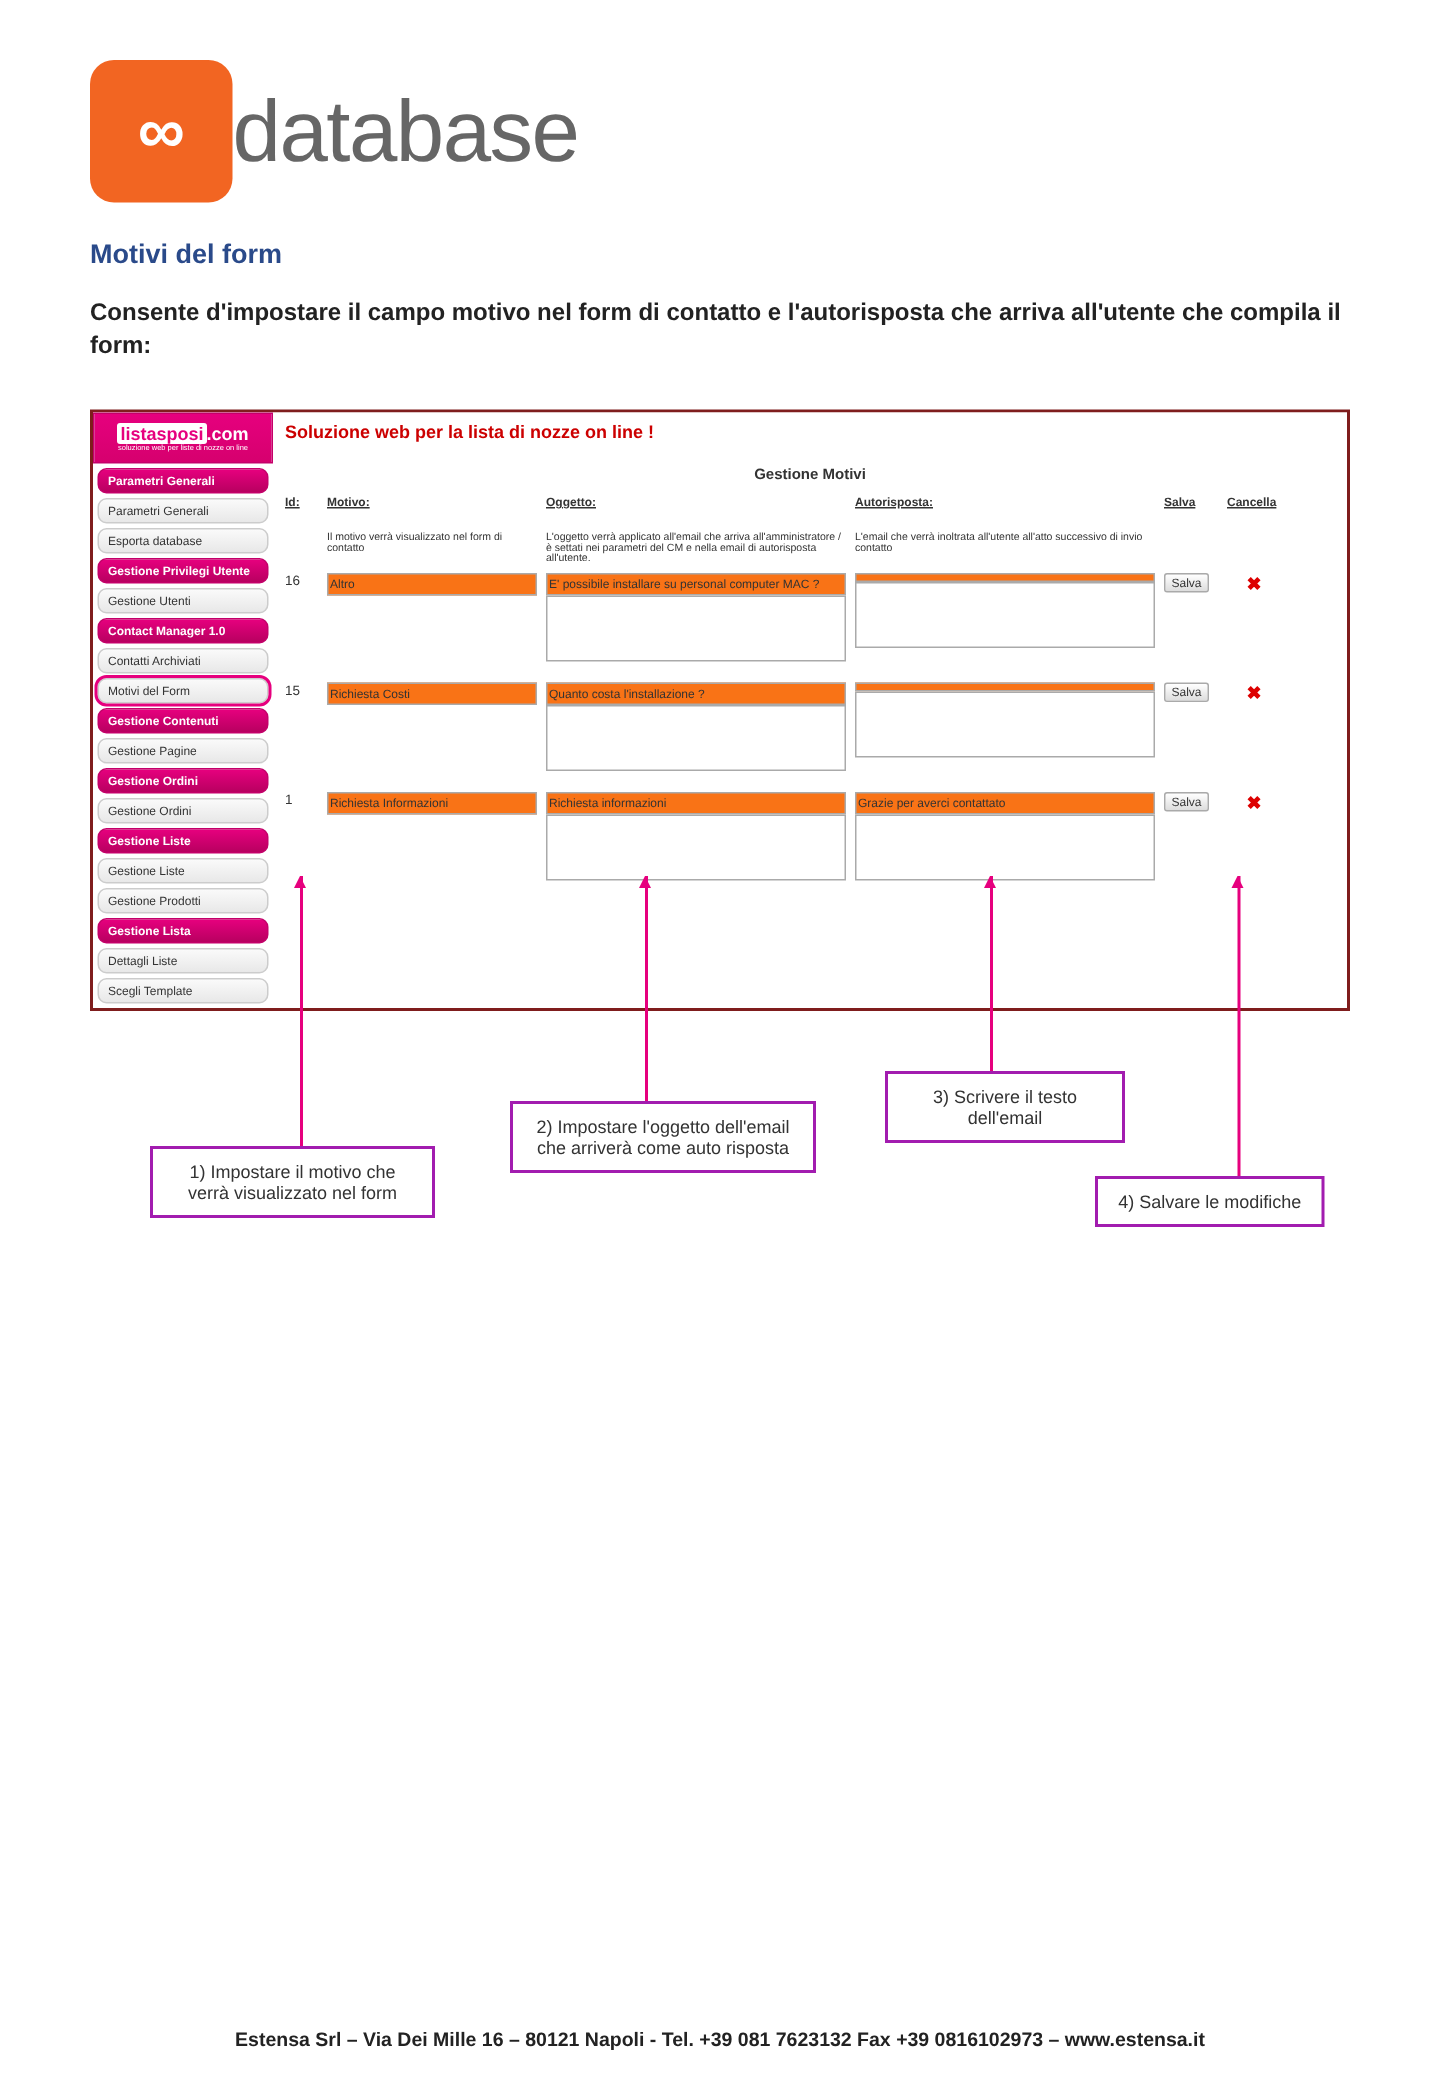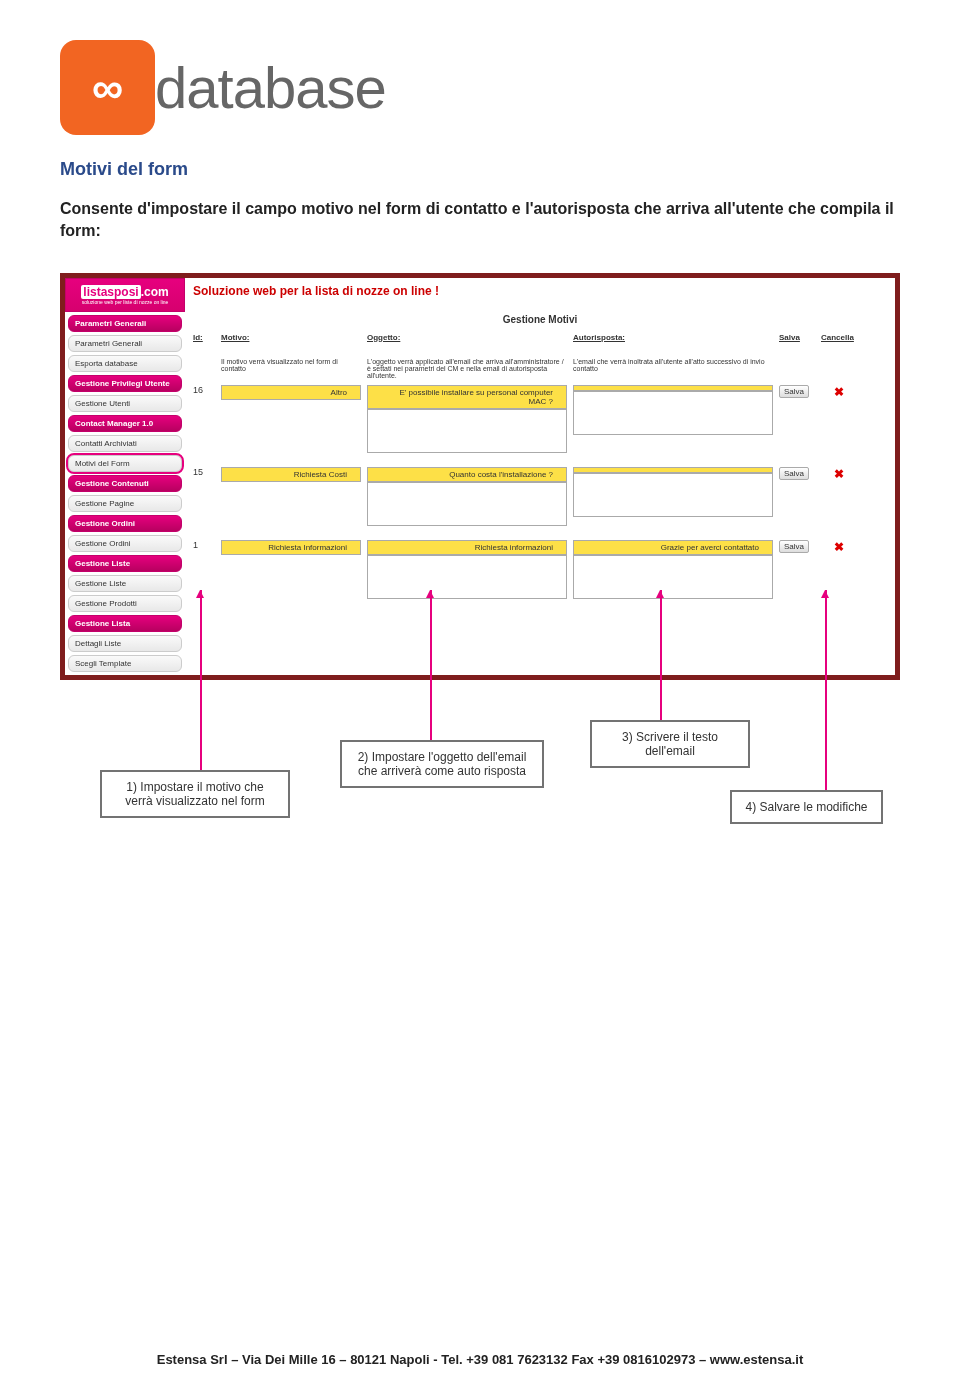--- a/index.html
+++ b/index.html
@@ -21,21 +21,21 @@
     font-size: 44px; font-weight: bold;
   }
   .logo-text { font-size: 58px; color: #666; font-weight: 400; font-family: Arial, sans-serif; letter-spacing: -1px; }
 
   .h1 { color: #2a4a8a; font-weight: bold; font-size: 18px; margin-bottom: 18px; }
   .para { font-size: 16px; font-weight: bold; color: #222; line-height: 1.4; margin-bottom: 30px; }
 
   
   .shot {
     width: 840px; margin: 0 auto 20px auto; background: #fff;
-    border: 5px solid #7f1d1d; position: relative;
+    border: 2px solid #7f1d1d; position: relative;
     font-size: 9px;
   }
   .shot-inner { display: flex; }
   .sidebar { width: 120px; background: #fff; }
   .sb-logo {
     background: linear-gradient(#e6007e,#d6006e); color: #fff; text-align: center;
     padding: 6px 4px; border: 1px solid #c4006a;
   }
   .sb-logo .t1 { font-size: 12px; font-weight: bold; color: #fff; background: #fff; color: #e6007e; padding: 0 2px; display:inline-block; border-radius:2px;}
   .sb-logo .t2 { font-size: 12px; font-weight: bold; color:#fff; }
@@ -56,33 +56,33 @@
   .thead { display: flex; gap: 6px; font-weight: bold; text-decoration: underline; font-size: 8px; margin-bottom: 16px; }
   .c-id { width: 22px; }
   .c-mo { width: 140px; }
   .c-og { width: 200px; }
   .c-ar { width: 200px; }
   .c-sv { width: 36px; }
   .c-cn { width: 36px; }
   .tdesc { display: flex; gap: 6px; font-size: 7px; color: #333; margin-bottom: 6px; }
   .row { display: flex; gap: 6px; align-items: flex-start; margin-bottom: 14px; }
   .row .inp {
-    border: 1px solid #aaa; background: #fde047; padding: 2px 13px; font-size: 8px; text-align: right;
+    border: 1px solid #aaa; background: #f97316; padding: 2px 1px; font-size: 8px;
   }
   .row .ta {
     border: 1px solid #aaa; background: #fff; padding: 2px 3px; font-size: 8px;
     height: 44px; white-space: normal; overflow: hidden;
   }
   .btn-salva { border:1px solid #aaa; padding:1px 4px; font-size:8px; background:linear-gradient(#fff,#ddd); border-radius:2px; display:inline-block;}
   .x-ico { color:#d00; font-weight:bold; font-size:12px; text-align:center; }
 
   
   .callouts { position: relative; width: 840px; margin: 0 auto; height: 180px; }
   .callout {
-    position: absolute; border: 2px solid #737373; background: #fff;
+    position: absolute; border: 2px solid #a21caf; background: #fff;
     padding: 8px 10px; font-size: 12px; text-align: center; font-family: Arial, sans-serif;
   }
   .line { position:absolute; background:#e6007e; }
   .arrowhead {
     position:absolute; width:0; height:0;
     border-left:4px solid transparent; border-right:4px solid transparent;
     border-bottom:8px solid #e6007e;
   }
 
   .footer {

